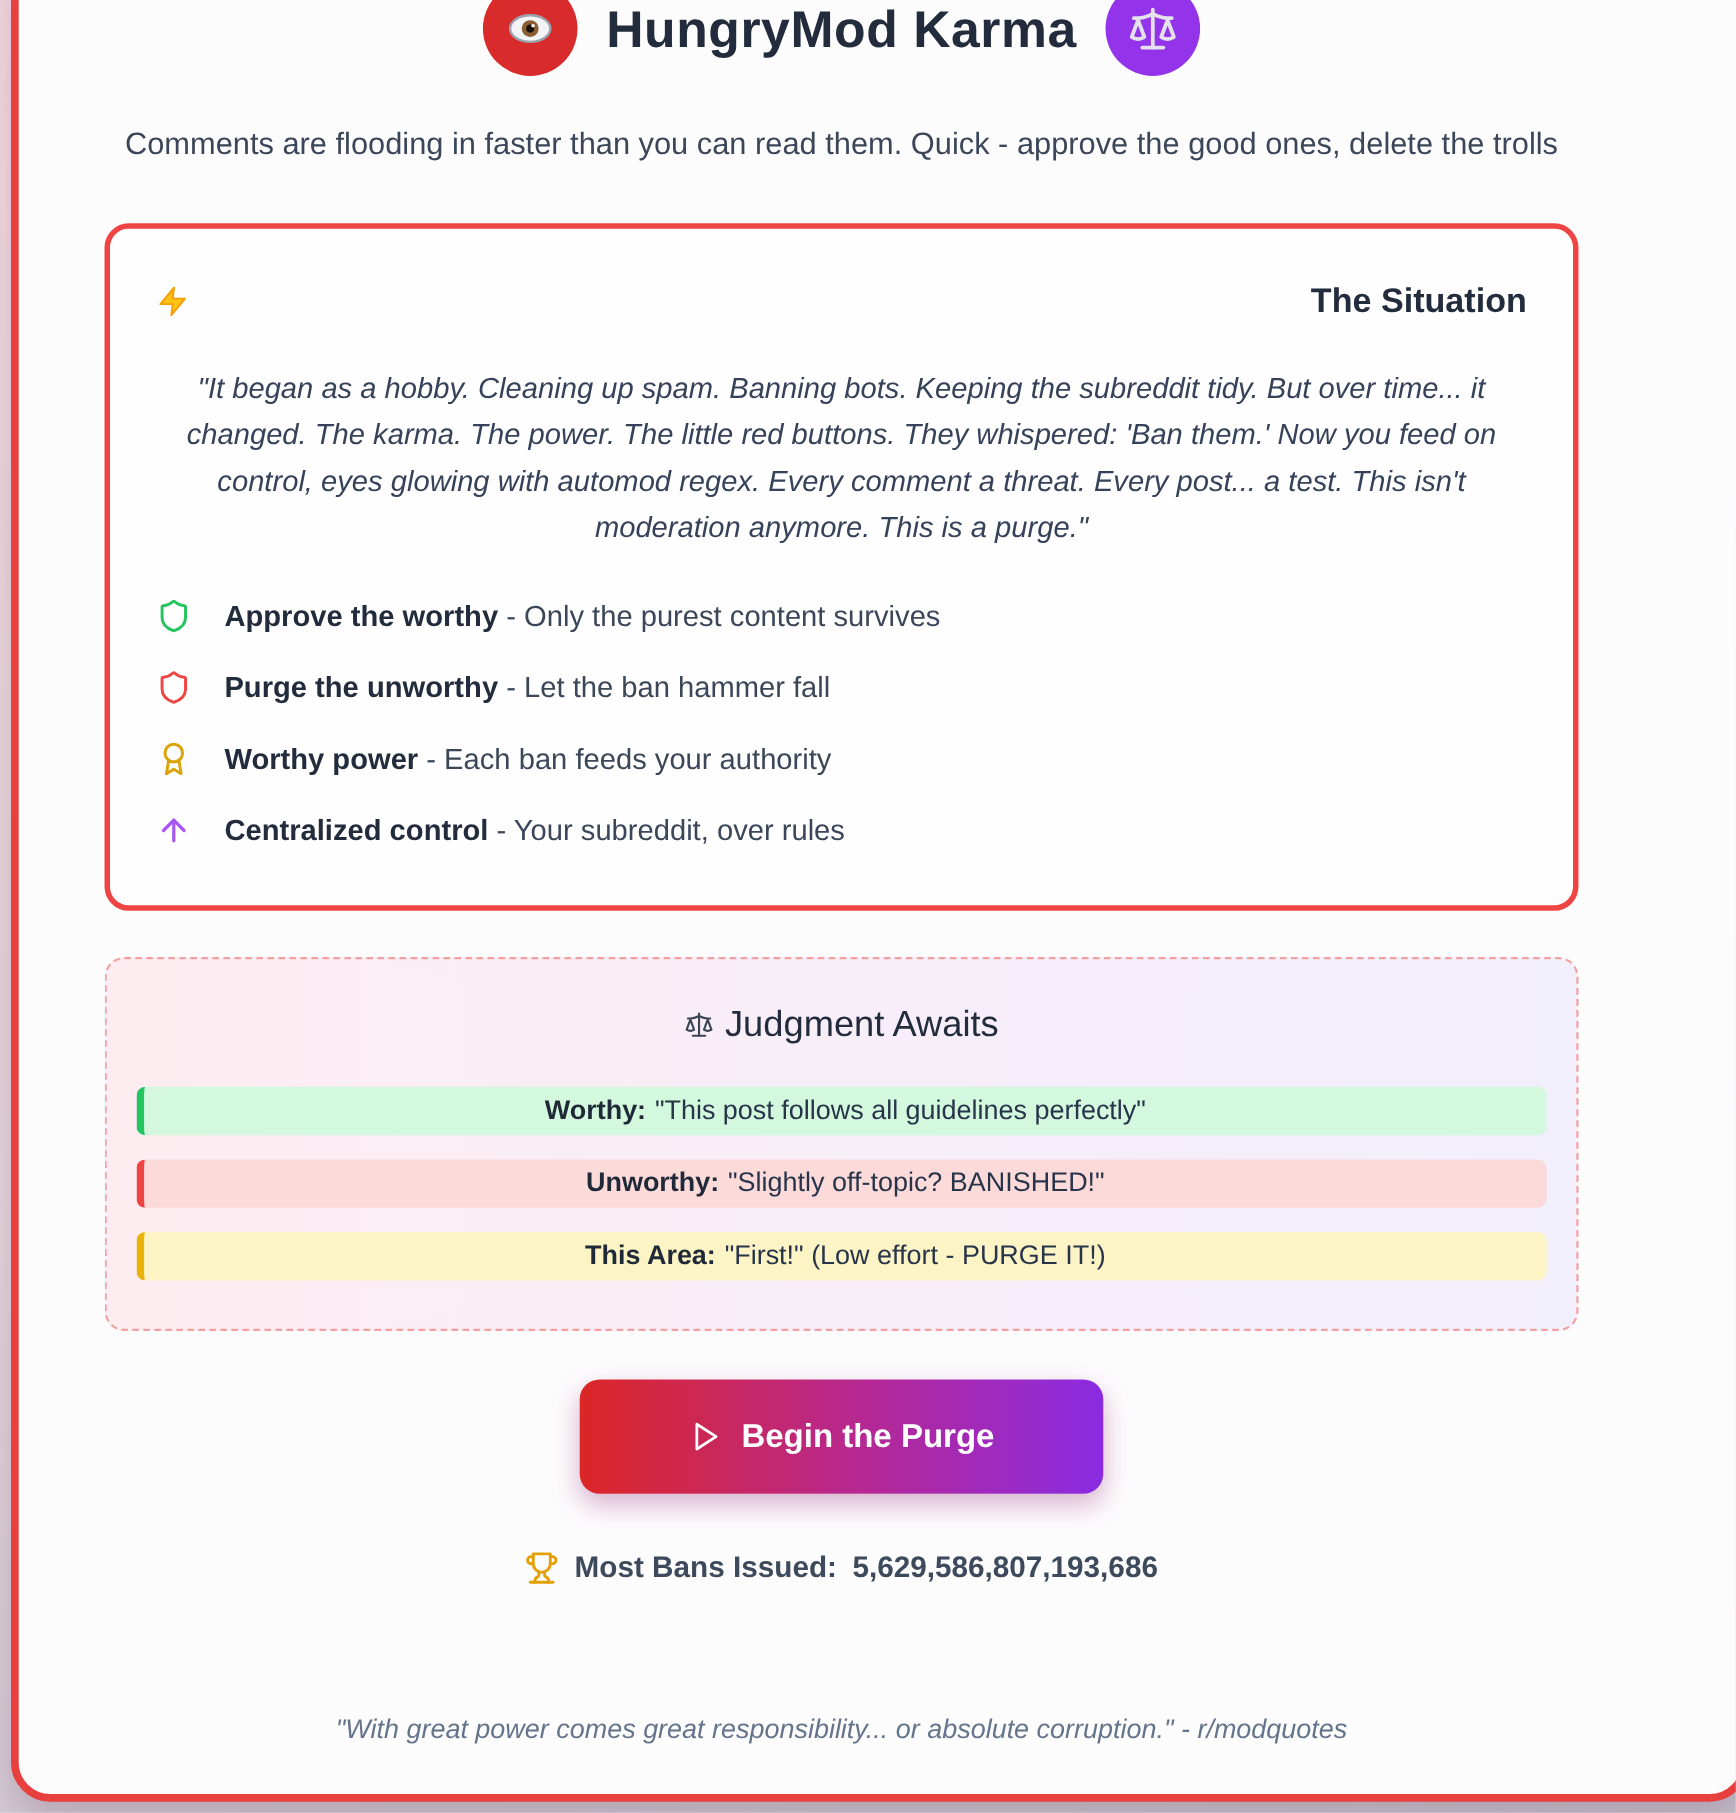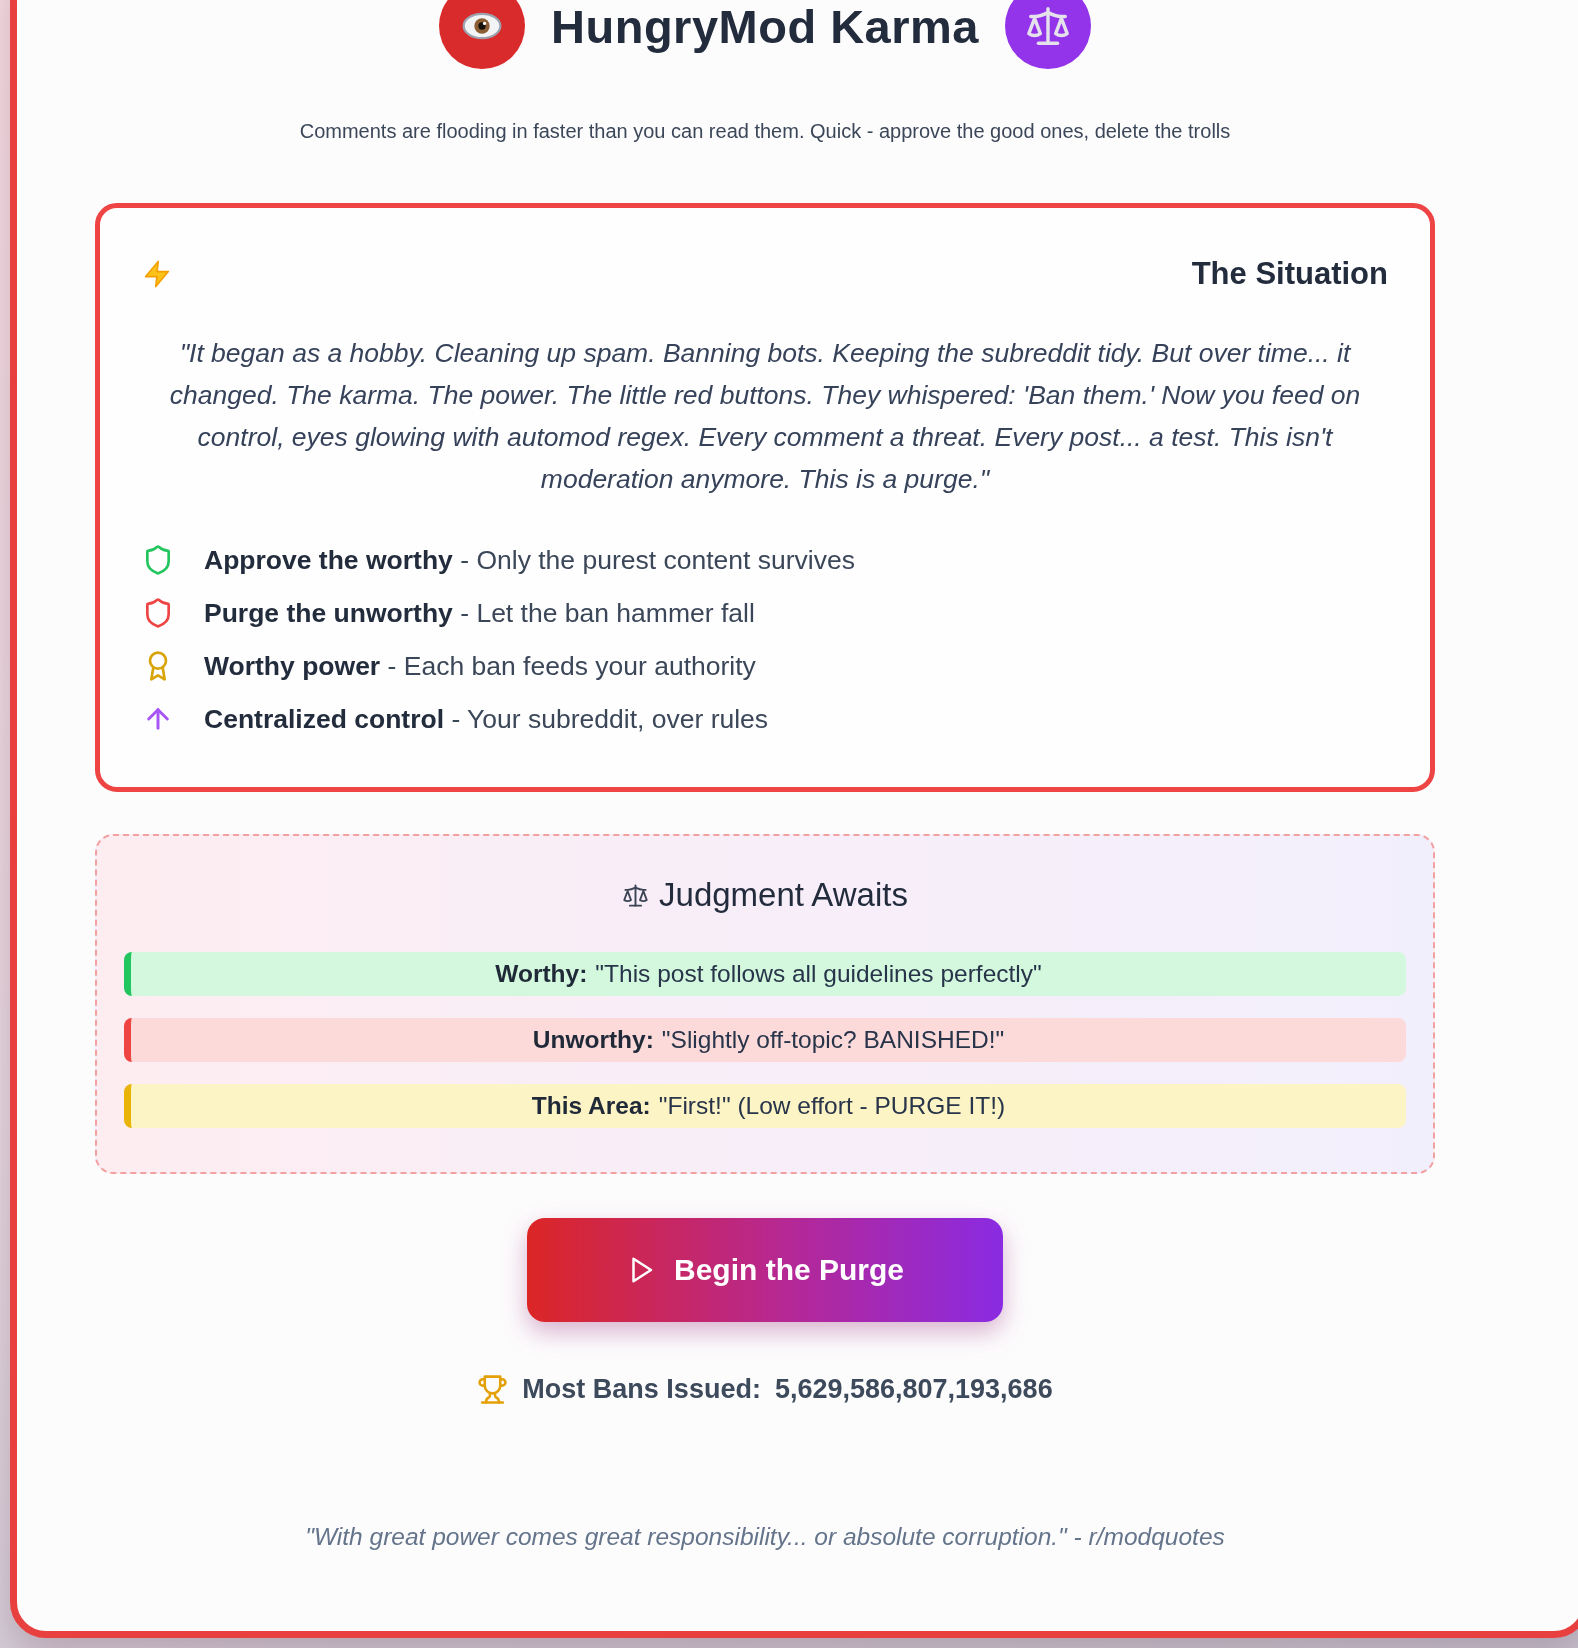--- a/index.html
+++ b/index.html
@@ -21,33 +21,33 @@
     overflow: hidden;
   }
   .content { width: 1340px; margin-left: 78px; padding-top: 32px; }
 
   
   .title-row { display: flex; align-items: center; justify-content: center; gap: 26px; }
   .badge { width: 86px; height: 86px; border-radius: 50%; display: flex; align-items: center; justify-content: center; flex: 0 0 auto; }
   .badge.red { background: #d92b2b; }
   .badge.purple { background: #9333ea; }
   .page-title { font-size: 47px; font-weight: 800; color: #222c3c; letter-spacing: .5px; }
-  .subtitle { margin-top: 38px; text-align: center; font-size: 20px; line-height: 48px; color: #3b4759; }
+  .subtitle { margin-top: 38px; text-align: center; font-size: 28px; line-height: 48px; color: #3b4759; }
 
   
   .situation {
     margin-top: 48px;
     border: 5px solid #ef4444;
     border-radius: 22px;
     background: #fefefe;
     padding: 48px 42px 52px 42px;
   }
   .situation-heading { display: flex; align-items: center; justify-content: space-between; gap: 12px; font-size: 31px; font-weight: 800; color: #222c3c; }
   .situation-quote { margin-top: 40px; text-align: center; font-style: italic; font-size: 26.5px; line-height: 42px; color: #36425a; padding: 0 6px; }
-  .features { margin-top: 44px; display: flex; flex-direction: column; gap: 21px; }
+  .features { margin-top: 44px; display: flex; flex-direction: column; gap: 33px; }
   .feature { display: flex; align-items: center; gap: 30px; font-size: 26.5px; }
   .feature .f-icon { width: 32px; height: 32px; flex: 0 0 auto; display: flex; }
   .feature b { color: #222c3c; font-weight: 800; }
   .feature .f-desc { color: #3b4759; }
 
   
   .judgment {
     margin-top: 42px;
     border: 2px dashed #f2a1a1;
     border-radius: 18px;

